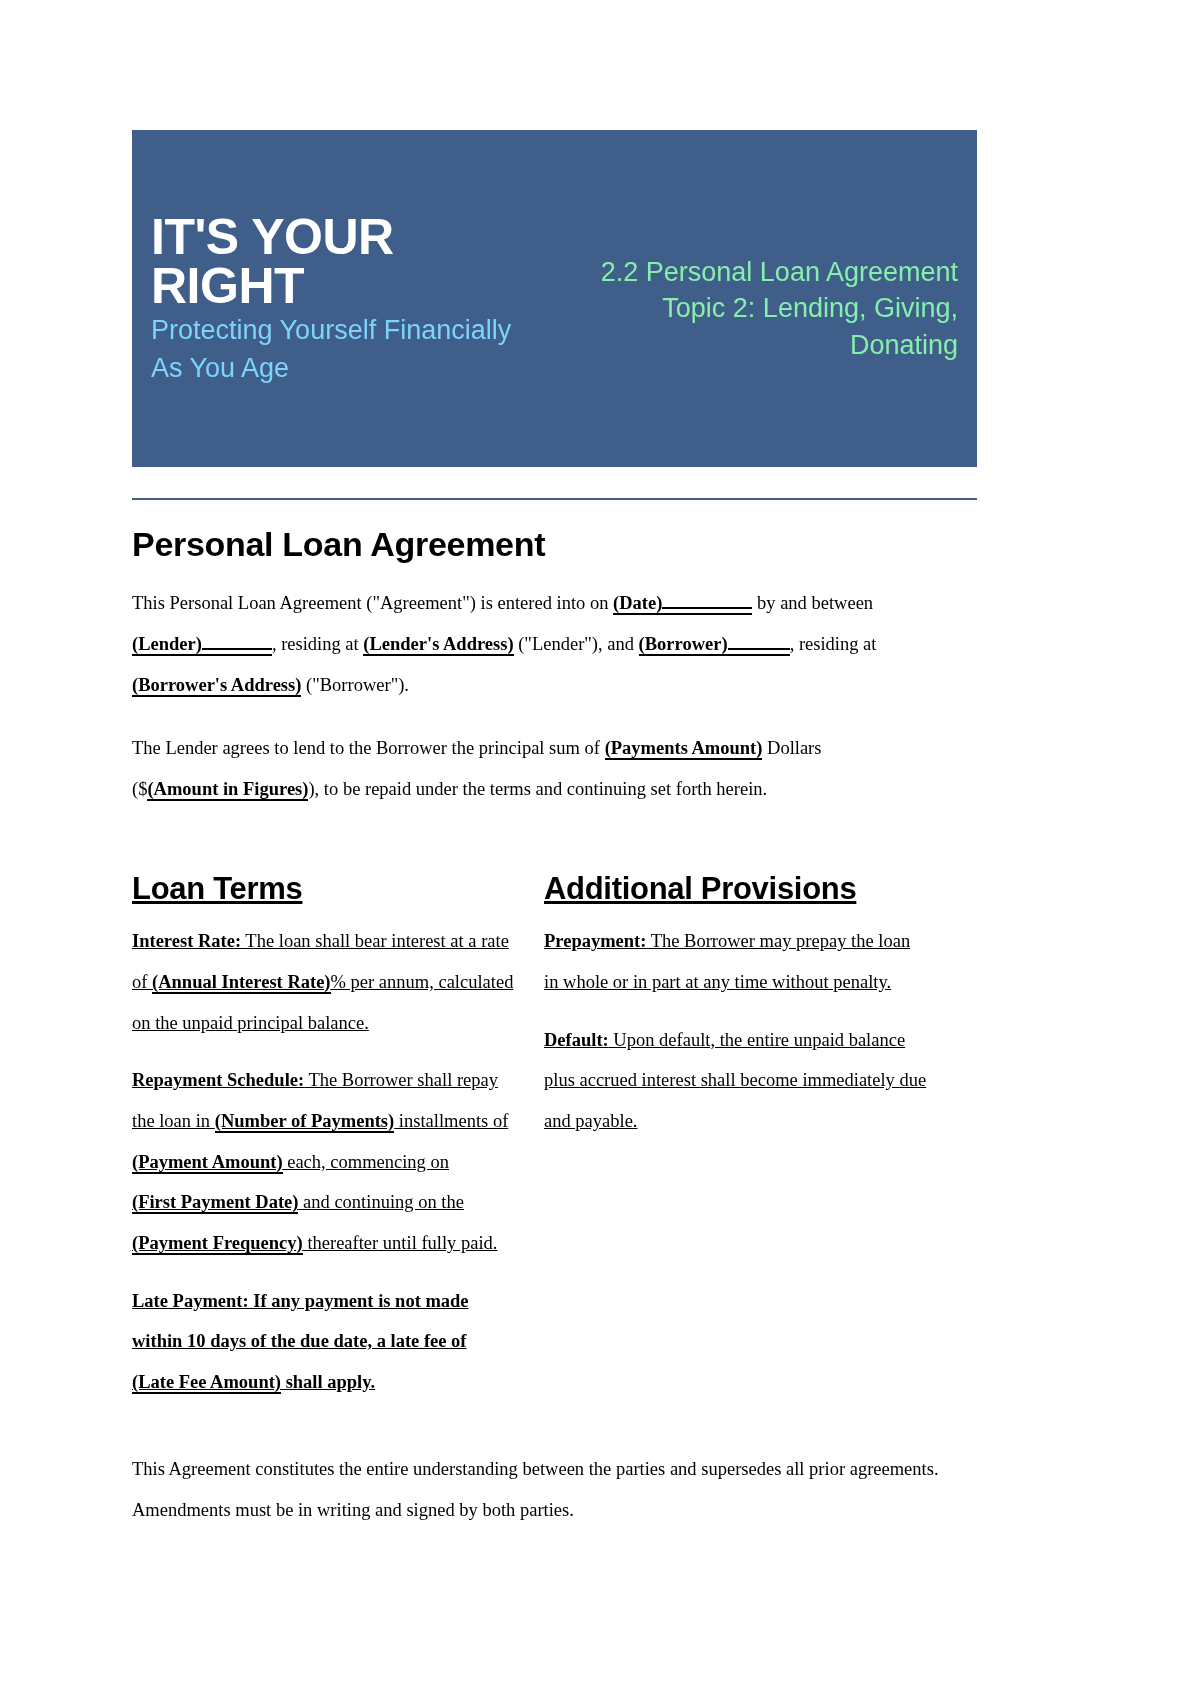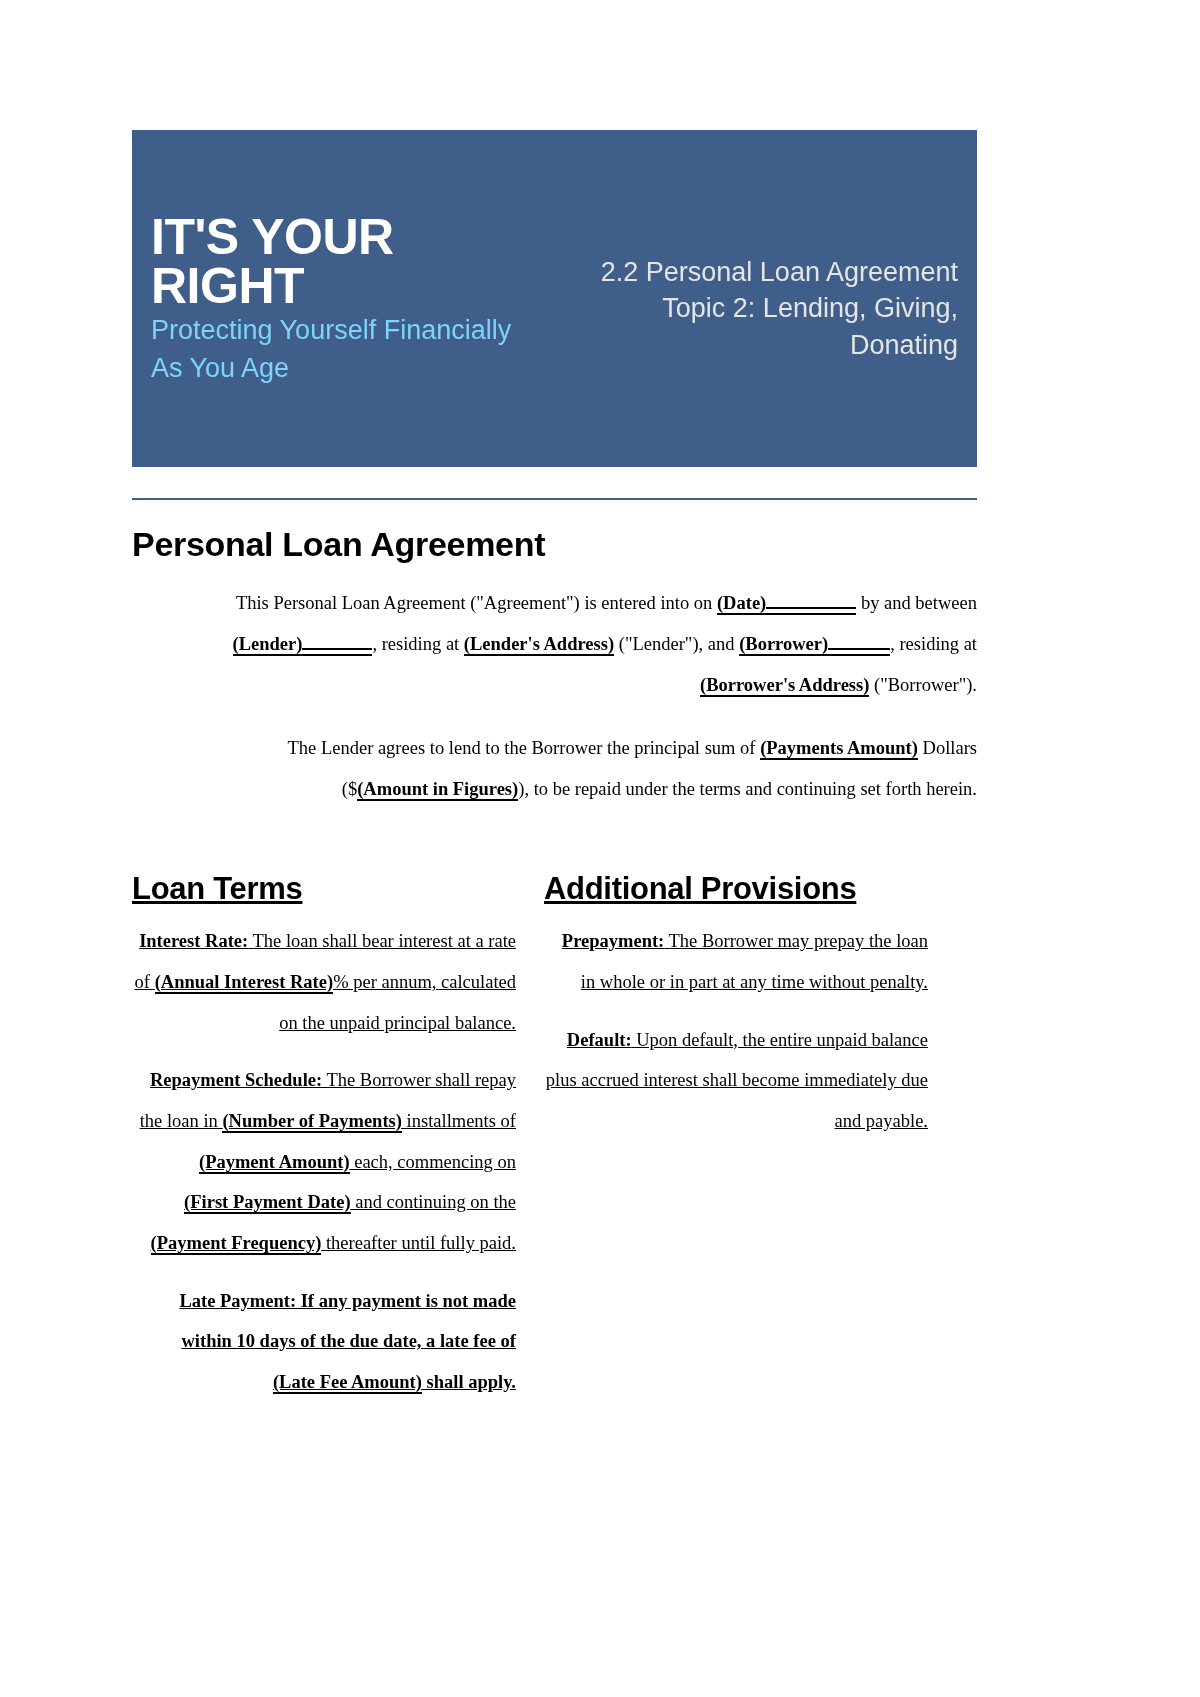--- a/index.html
+++ b/index.html
@@ -62,21 +62,21 @@
   }
   .banner-right {
     position: absolute;
     right: 19px;
     top: 124px;
     width: 420px;
     text-align: right;
     font-family: "Liberation Sans", "DejaVu Sans", sans-serif;
     font-size: 27px;
     line-height: 1.35;
-    color: #e5e5e5;
+    color: #86efac;
   }
   .banner-right div { white-space: nowrap; }
 
   
   .rule {
     margin-top: 31px;
     border-top: 2px solid #3f5e89;
     height: 0;
   }
 
@@ -96,21 +96,21 @@
     letter-spacing: -0.3px;
     margin: 0 0 14px 0;
     line-height: 1.2;
   }
 
   
   p.body {
     font-size: 18.5px;
     line-height: 2.22;
     margin: 18px 0 0 0;
-    text-align: right;
+    text-align: left;
   }
   p.body.tight { margin-top: 22px; }
   .col p.body { line-height: 2.2; margin: 17px 0 0 0; }
   .col p.body:first-of-type { margin-top: 0; }
 
   b, strong { font-weight: bold; }
 
   
   .fld {
     font-weight: bold;
@@ -192,15 +192,16 @@
         <h2 class="sec-title">Additional Provisions</h2>
 
         <p class="body"><b>Prepayment:</b><span> The Borrower may prepay the loan in whole or in part at any time without penalty.</span></p>
 
         <p class="body"><b>Default:</b><span> Upon default, the entire unpaid balance plus accrued interest shall become immediately due and payable.</span></p>
 
 
       </div>
     </div>
 
+    <p class="bottom-para">This Agreement constitutes the entire understanding between the parties and supersedes all prior agreements. Amendments must be in writing and signed by both parties.</p>
 
   </div>
 </div>
 
 </body></html>

